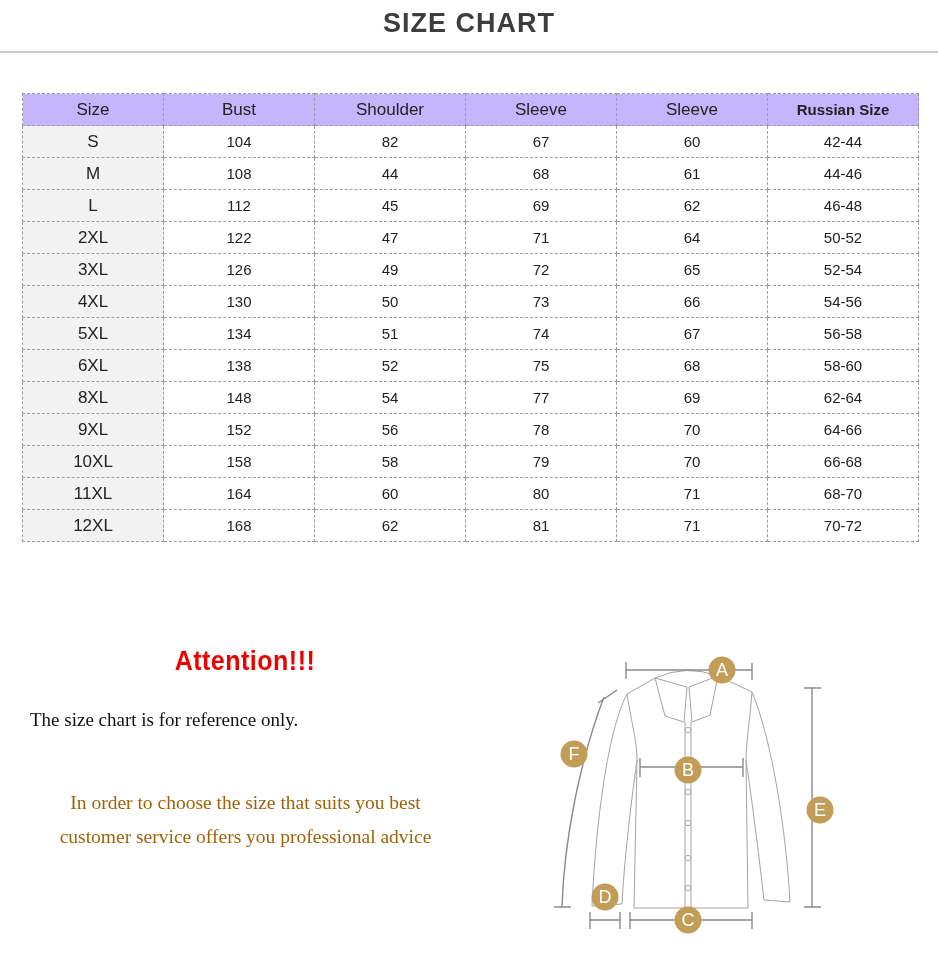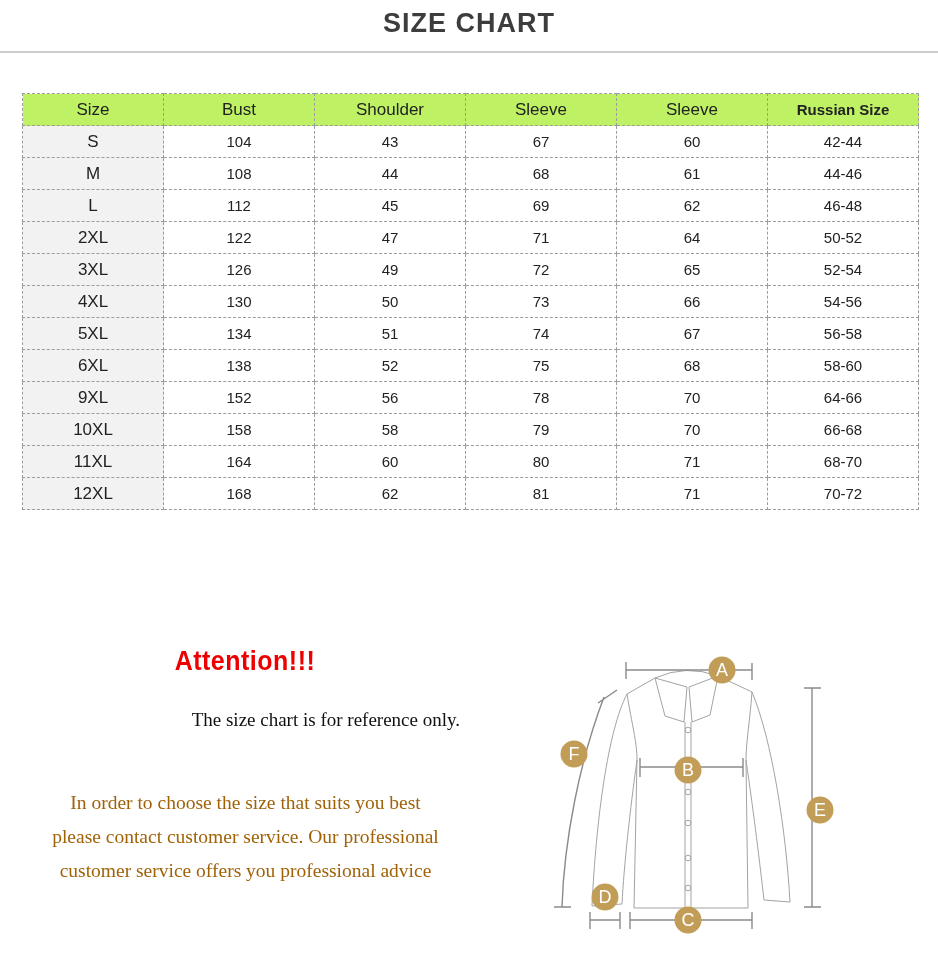--- a/index.html
+++ b/index.html
@@ -27,21 +27,21 @@
     position:absolute; left:22px; top:93px;
     width:896px;
     border-collapse:collapse; table-layout:fixed;
   }
   .size-table th, .size-table td {
     border:1px dashed #9c9c9c;
     text-align:center; vertical-align:middle;
     color:#222;
   }
   .size-table thead th {
-    background:#bef264;
+    background:#c4b5fd;
     height:32px;
     font-size:17px; font-weight:normal;
   }
   .size-table thead th.russian {
     font-size:15px; font-weight:bold;
   }
   .size-table tbody td {
     height:32px;
     background:#ffffff;
     font-size:15px;
@@ -52,21 +52,21 @@
   }
   
   .attention {
     position:absolute; left:30px; top:646px; width:430px;
     text-align:center;
     font-size:25px; font-weight:800; letter-spacing:0.5px;
     transform:scaleY(1.08);
   }
   .reference {
     position:absolute; left:30px; top:709px; width:430px;
-    text-align:right;
+    text-align:left;
     font-family:"Liberation Serif", serif;
     font-size:19px; color:#111;
   }
   .advice {
     position:absolute; left:18px; top:786px; width:455px;
     text-align:center;
     font-family:"Liberation Serif", serif;
     font-size:19.5px; line-height:34px; color:#a16207;
   }
   
@@ -106,21 +106,21 @@
           <th>Shoulder</th>
           <th>Sleeve</th>
           <th>Sleeve</th>
           <th class="russian">Russian Size</th>
         </tr>
     </thead>
     <tbody id="table-body">
         <tr>
           <td class="size-col">S</td>
           <td>104</td>
-          <td>43</td>
+          <td>82</td>
           <td>67</td>
           <td>60</td>
           <td>42-44</td>
         </tr>
         <tr>
           <td class="size-col">M</td>
           <td>108</td>
           <td>44</td>
           <td>68</td>
           <td>61</td>
@@ -168,20 +168,28 @@
         </tr>
         <tr>
           <td class="size-col">6XL</td>
           <td>138</td>
           <td>52</td>
           <td>75</td>
           <td>68</td>
           <td>58-60</td>
         </tr>
         <tr>
+          <td class="size-col">8XL</td>
+          <td>148</td>
+          <td>54</td>
+          <td>77</td>
+          <td>69</td>
+          <td>62-64</td>
+        </tr>
+        <tr>
           <td class="size-col">9XL</td>
           <td>152</td>
           <td>56</td>
           <td>78</td>
           <td>70</td>
           <td>64-66</td>
         </tr>
         <tr>
           <td class="size-col">10XL</td>
           <td>158</td>
@@ -206,21 +214,20 @@
           <td>71</td>
           <td>70-72</td>
         </tr>
       </tbody>
   </table>
 
   <div class="attention" style="color: rgb(238, 0, 0);">Attention!!!</div>
   <div class="reference">The size chart is for reference only.</div>
   <div class="advice">
     <div>In order to choose the size that suits you best</div>
-    <div>please contact customer service. Our professional</div>
     <div>customer service offers you professional advice</div>
   </div>
 
   <svg class="shirt-diagram" viewBox="0 0 398 323" xmlns="http://www.w3.org/2000/svg">
 
     <g>
 
       <path class="shirt-line" d="M115,48 Q146,34 178,46"></path>
 
       <path class="shirt-line" d="M115,48 L147,57 L144,92 L125,86 Z"></path>

